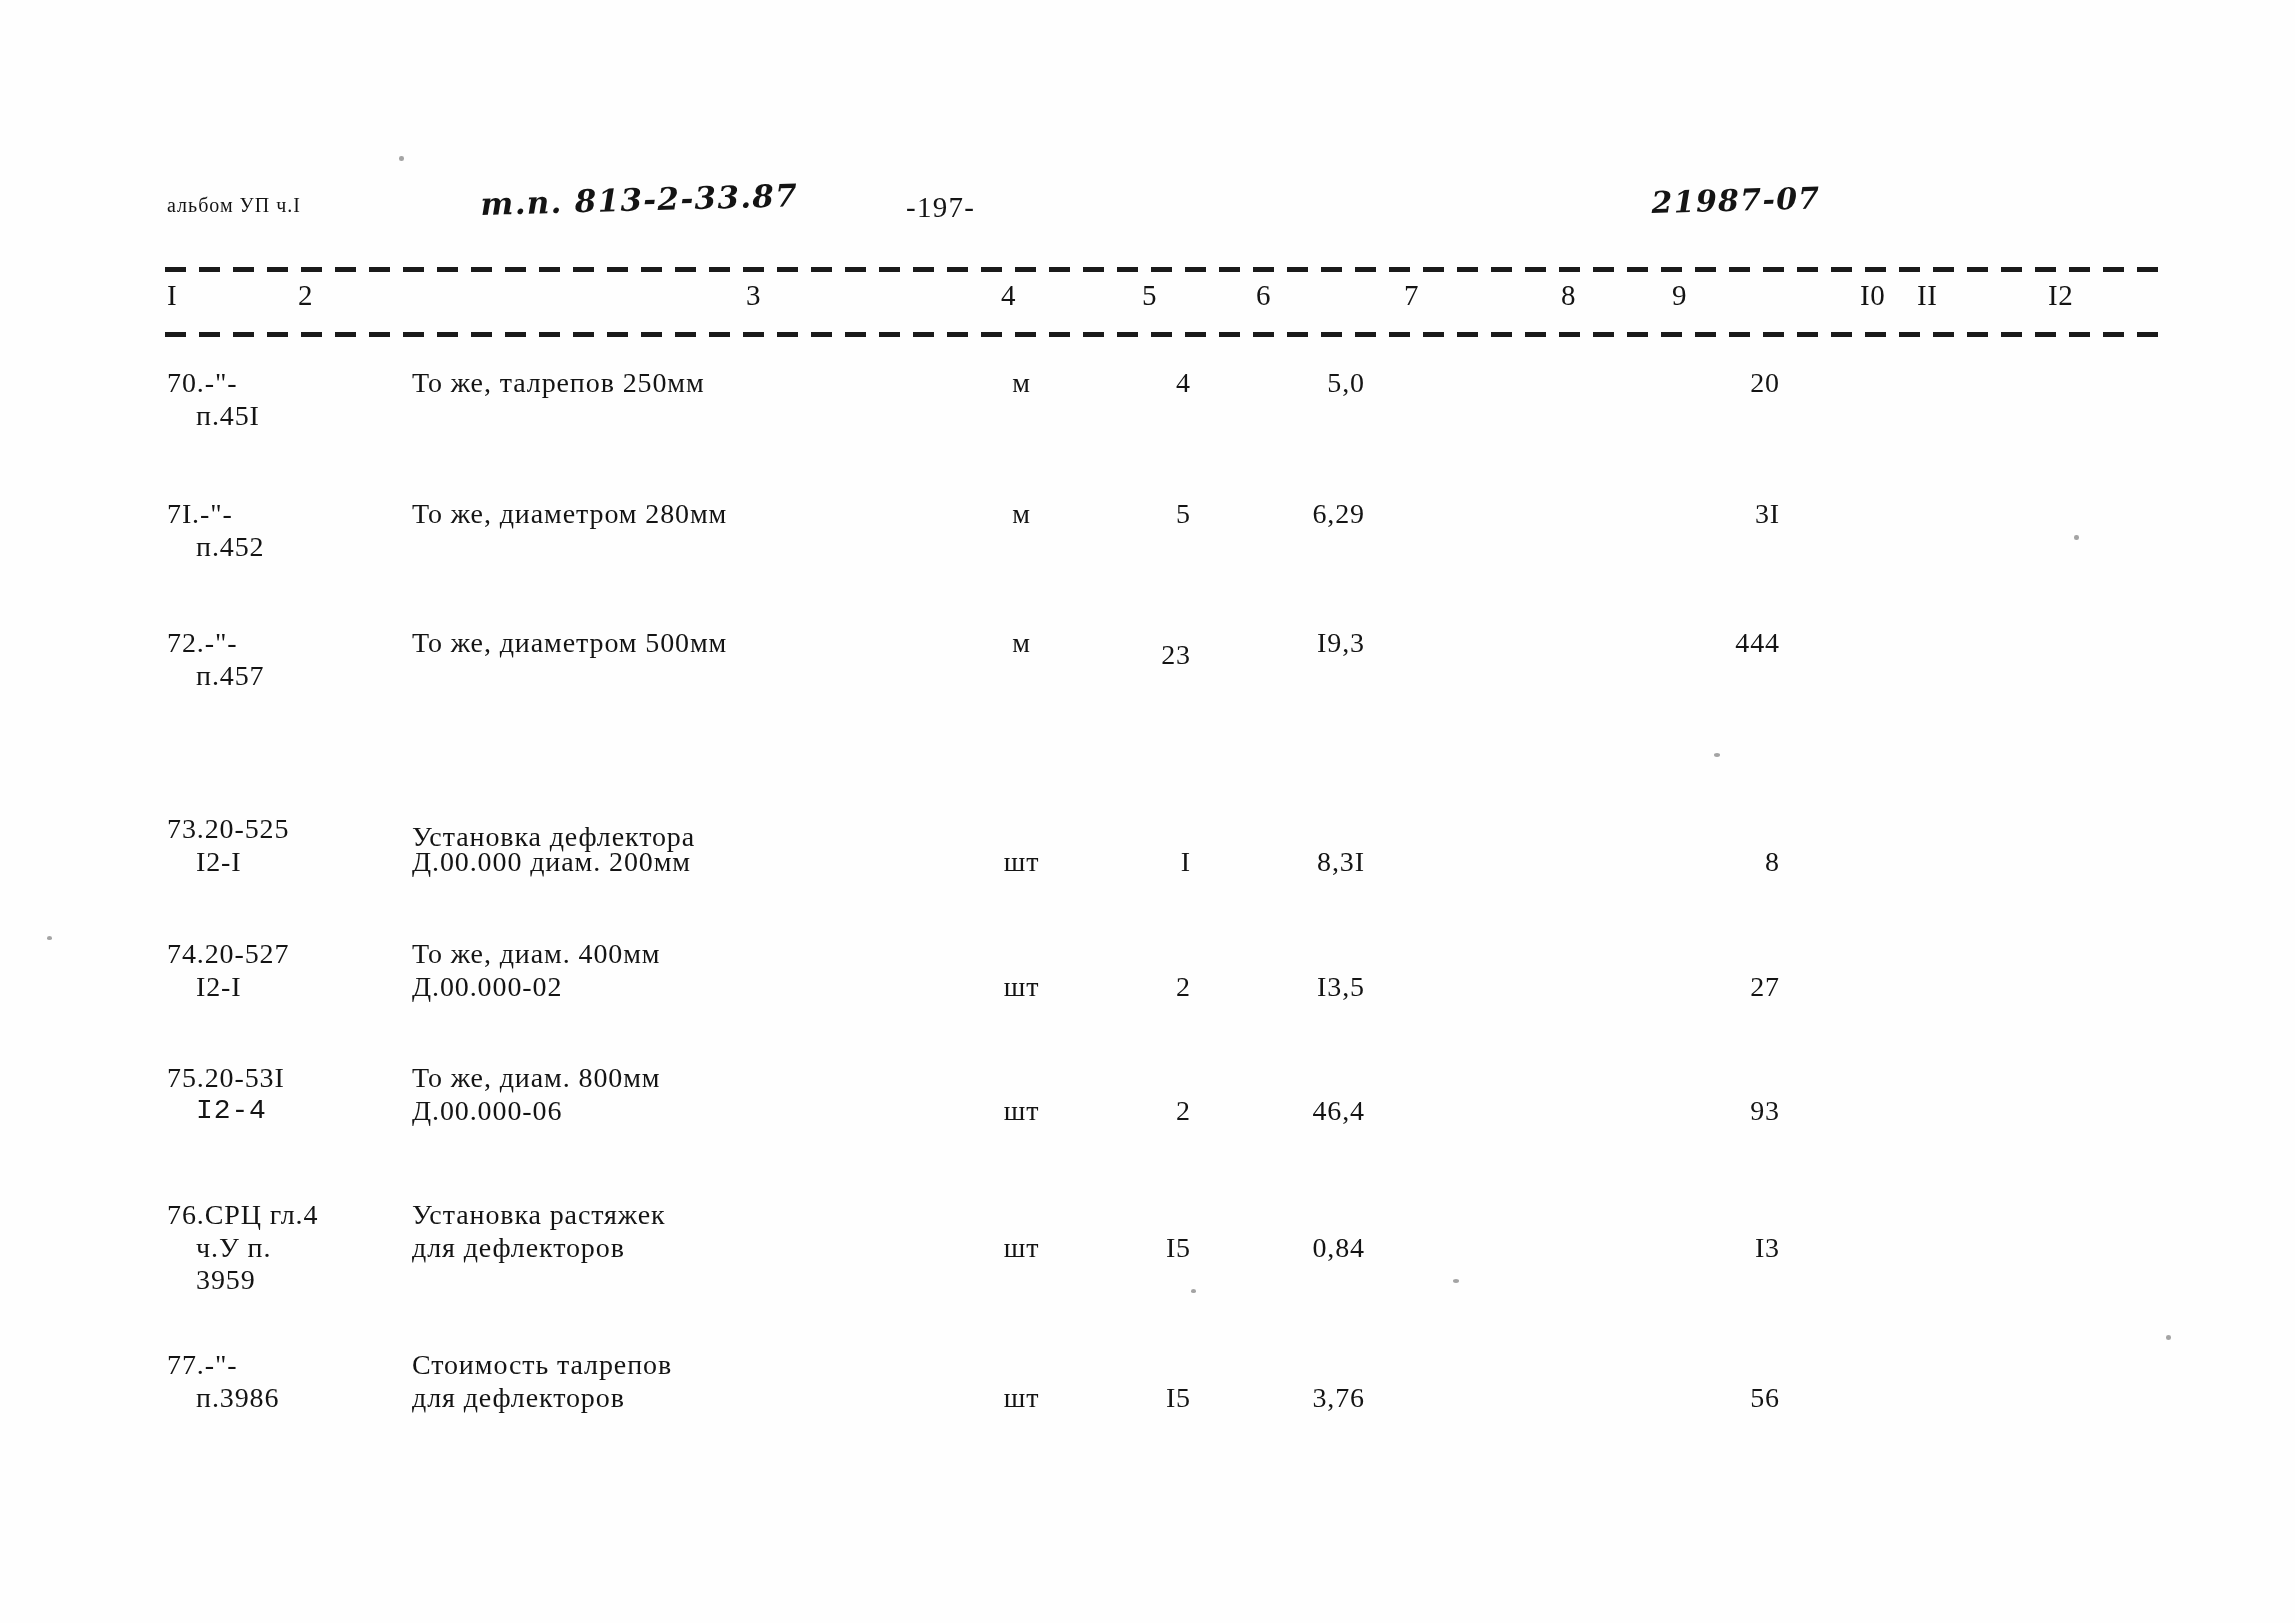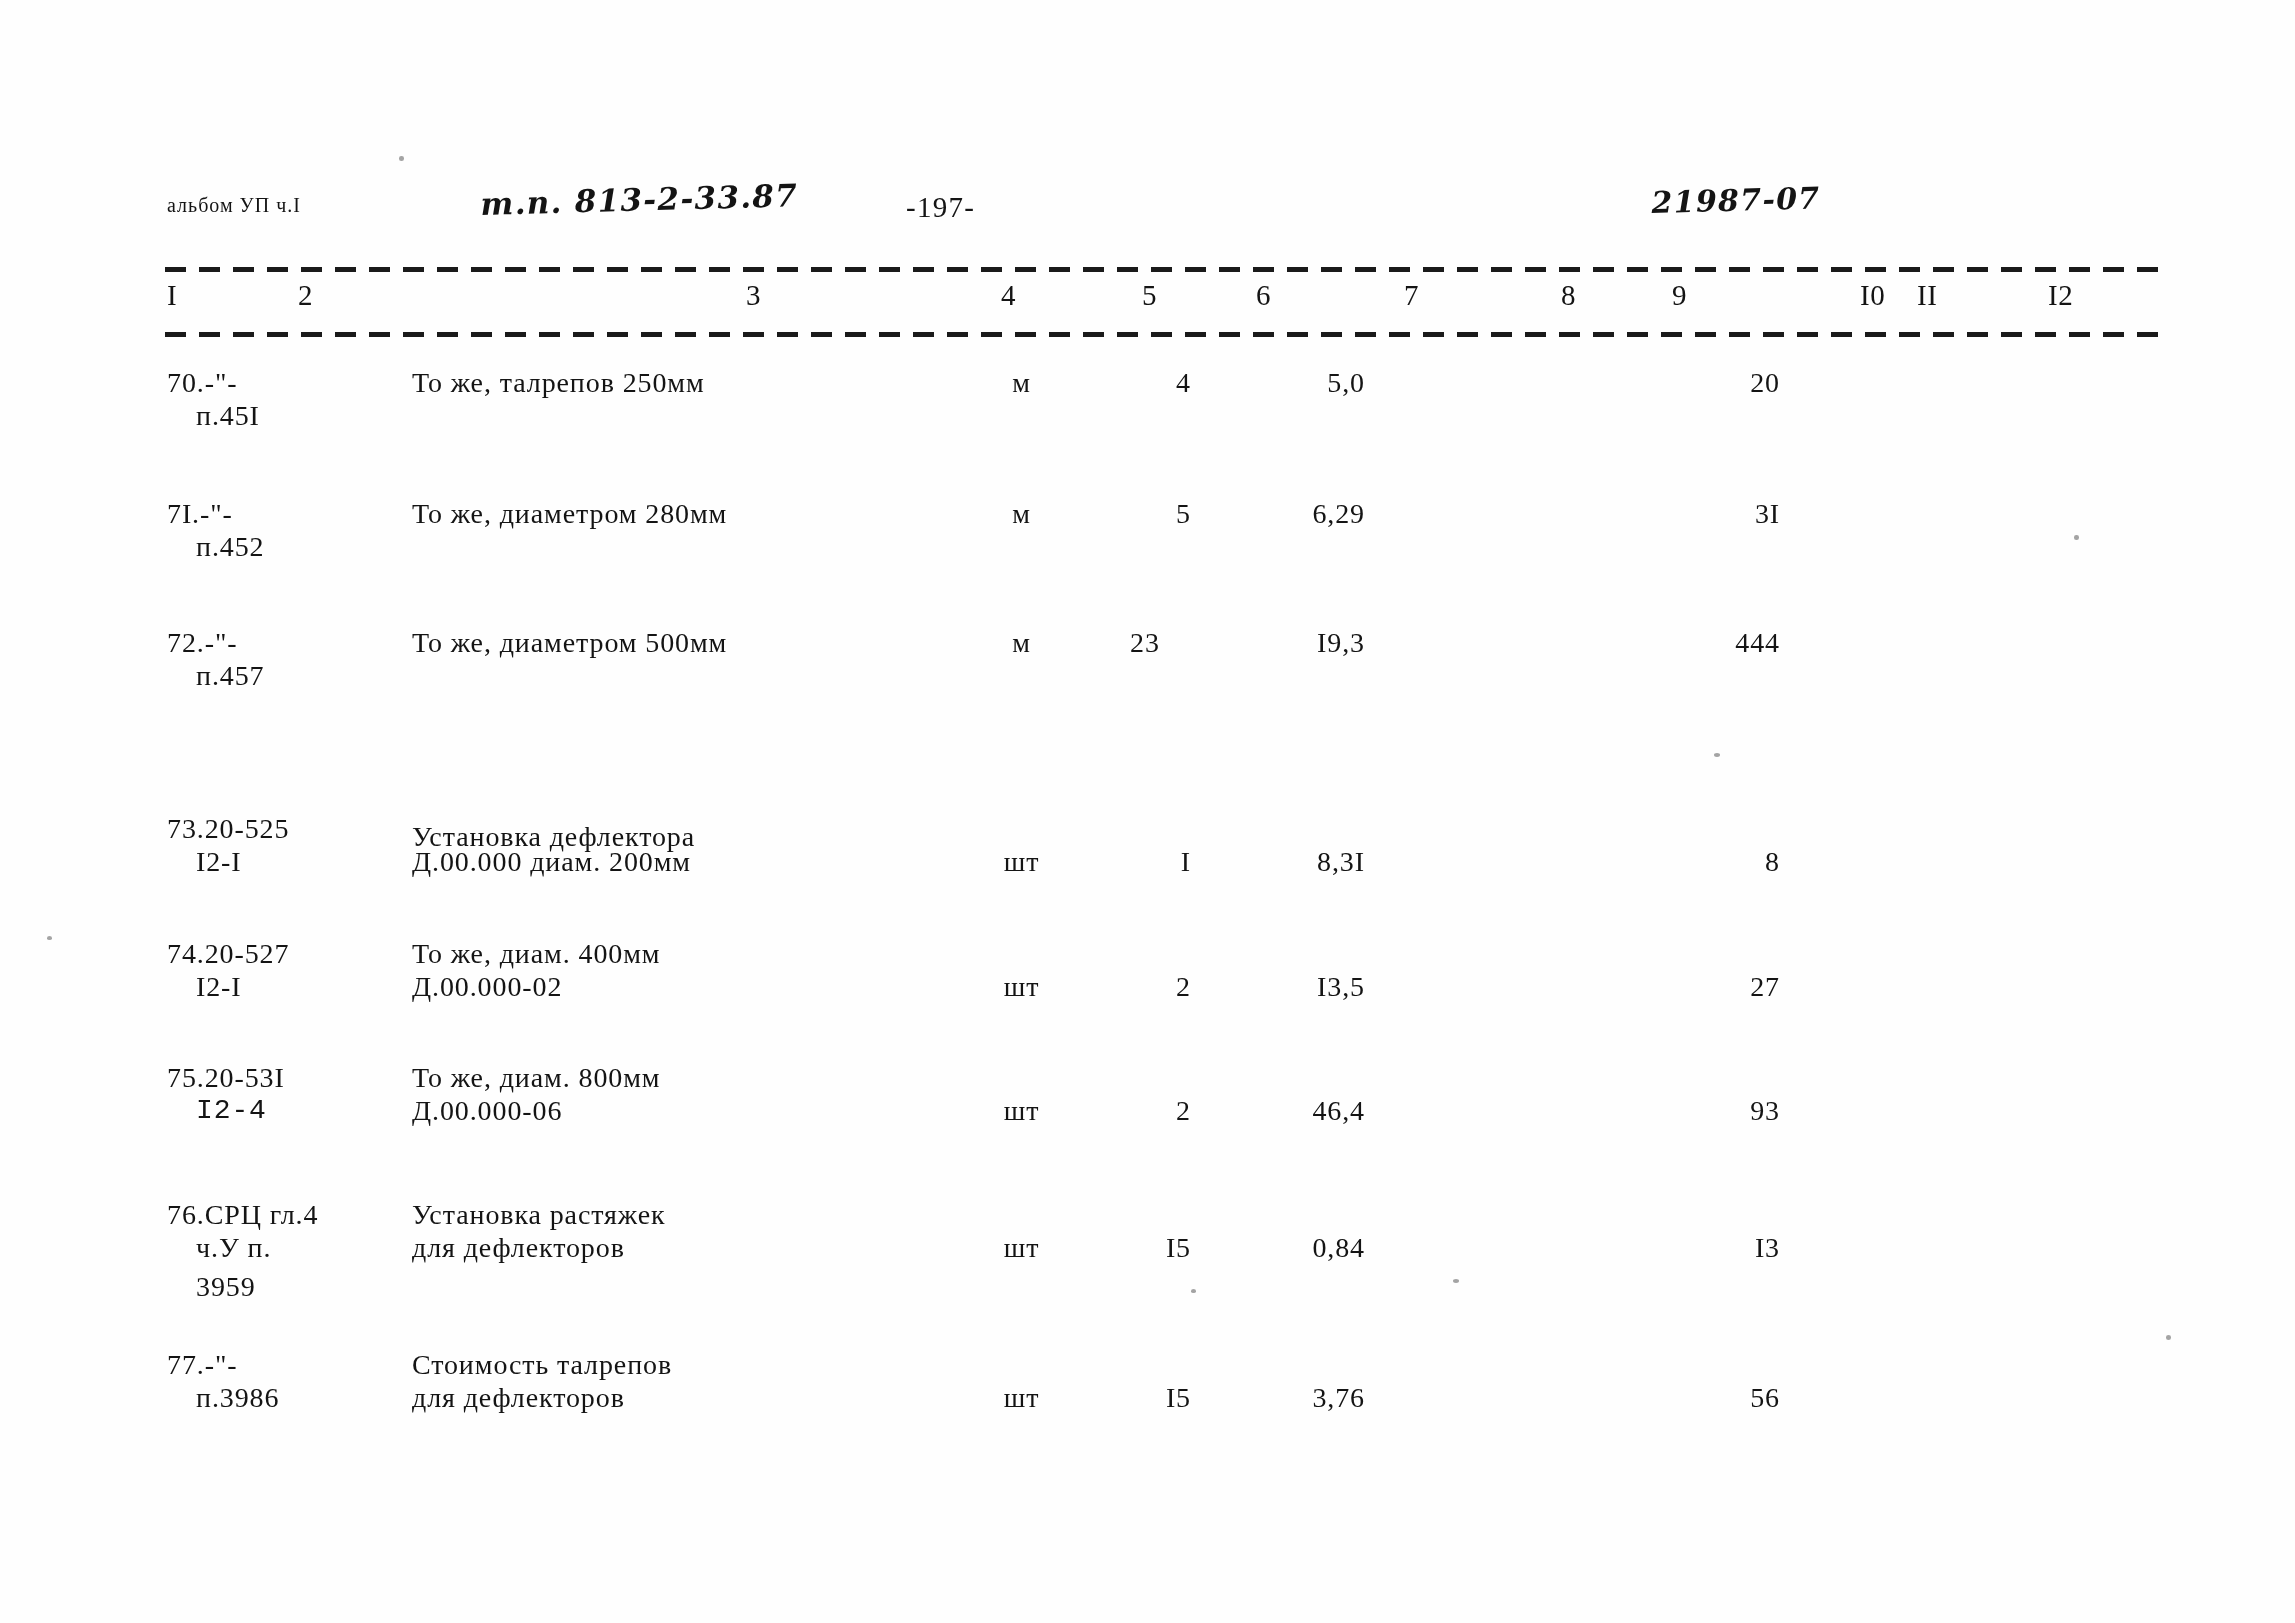--- a/index.html
+++ b/index.html
@@ -101,21 +101,21 @@
   .cell {
     position: absolute;
     white-space: pre;
     font-family: "Liberation Serif", serif;
     font-size: 28px;
     line-height: 33px;
     letter-spacing: 0.9px;
   }
   .c-code     { left: 167px;  text-align: left; }
   .c-code2    { left: 196px;  text-align: left; }
-  .c-code3    { left: 196px;  text-align: right; margin-top: 7px; }
+  .c-code3    { left: 196px;  text-align: right; }
   .c-desc     { left: 412px;  text-align: left; }
   .c-unit     { width: 79px; text-align: center; }
   .c-qty      { width: 92px; text-align: right; }
   .c-price    { width: 151px; text-align: right; }
   .c-total    { width: 131px; text-align: right; }
 
   
   .speck {
     position: absolute;
     background: #5a5a5a;
@@ -169,21 +169,21 @@
         <span class="cell c-unit" style="top: 0px; left: 982px;">м</span>
         <span class="cell c-qty" style="top: 0px; left: 1099px;">5</span>
         <span class="cell c-price" style="top: 0px; left: 1214px;">6,29</span>
         <span class="cell c-total" style="top: 0px; left: 1649px;">3I</span>
       </div>
       <div class="row" style="top: 260px; height: 105px;">
         <span class="cell c-code" style="top: 0px;">72.-"-</span>
         <span class="cell c-code2" style="top: 33px;">п.457</span>
         <span class="cell c-desc" style="top: 0px;">То же, диаметром 500мм</span>
         <span class="cell c-unit" style="top: 0px; left: 982px;">м</span>
-        <span class="cell c-qty" style="top: 0px; left: 1099px; text-align: center;">23</span>
+        <span class="cell c-qty" style="top: 12px; left: 1099px;">23</span>
         <span class="cell c-price" style="top: 0px; left: 1214px;">I9,3</span>
         <span class="cell c-total" style="top: 0px; left: 1649px;">444</span>
       </div>
       <div class="row" style="top: 446px; height: 105px;">
         <span class="cell c-code" style="top: 0px;">73.20-525</span>
         <span class="cell c-code2" style="top: 33px;">I2-I</span>
         <span class="cell c-desc" style="top: 8px;">Установка дефлектора</span>
         <span class="cell c-desc" style="top: 33px;">Д.00.000 диам. 200мм</span>
         <span class="cell c-unit" style="top: 33px; left: 982px;">шт</span>
         <span class="cell c-qty" style="top: 33px; left: 1099px;">I</span>

